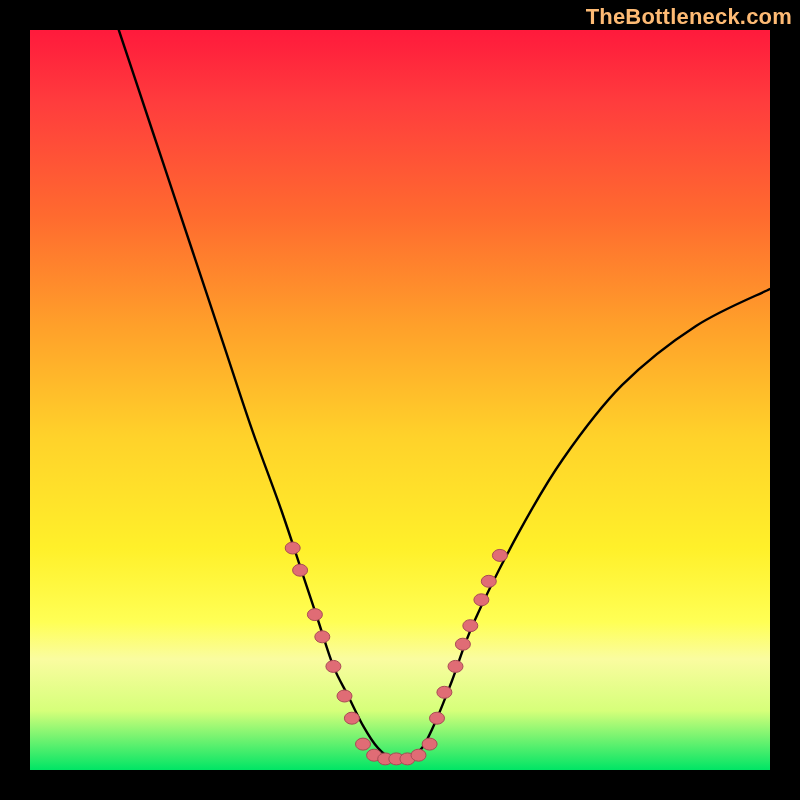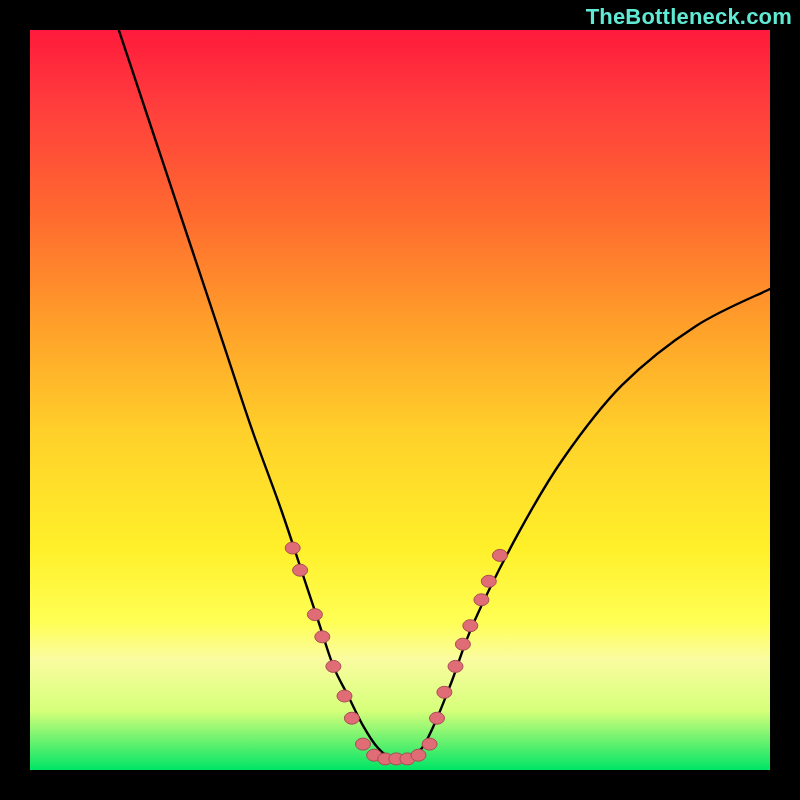--- a/index.html
+++ b/index.html
@@ -36,21 +36,21 @@
       #d6ff7a 92%,
       #00e565 100%);
   }
   .watermark {
     position: absolute;
     top: 4px;
     right: 8px;
     font-family: Arial, Helvetica, sans-serif;
     font-size: 22px;
     font-weight: 600;
-    color: #5eead4;
+    color: #fdba74;
     letter-spacing: 0.2px;
   }
   svg.curve {
     position: absolute;
     left: 0;
     top: 0;
     width: 740px;
     height: 740px;
   }
 </style>

